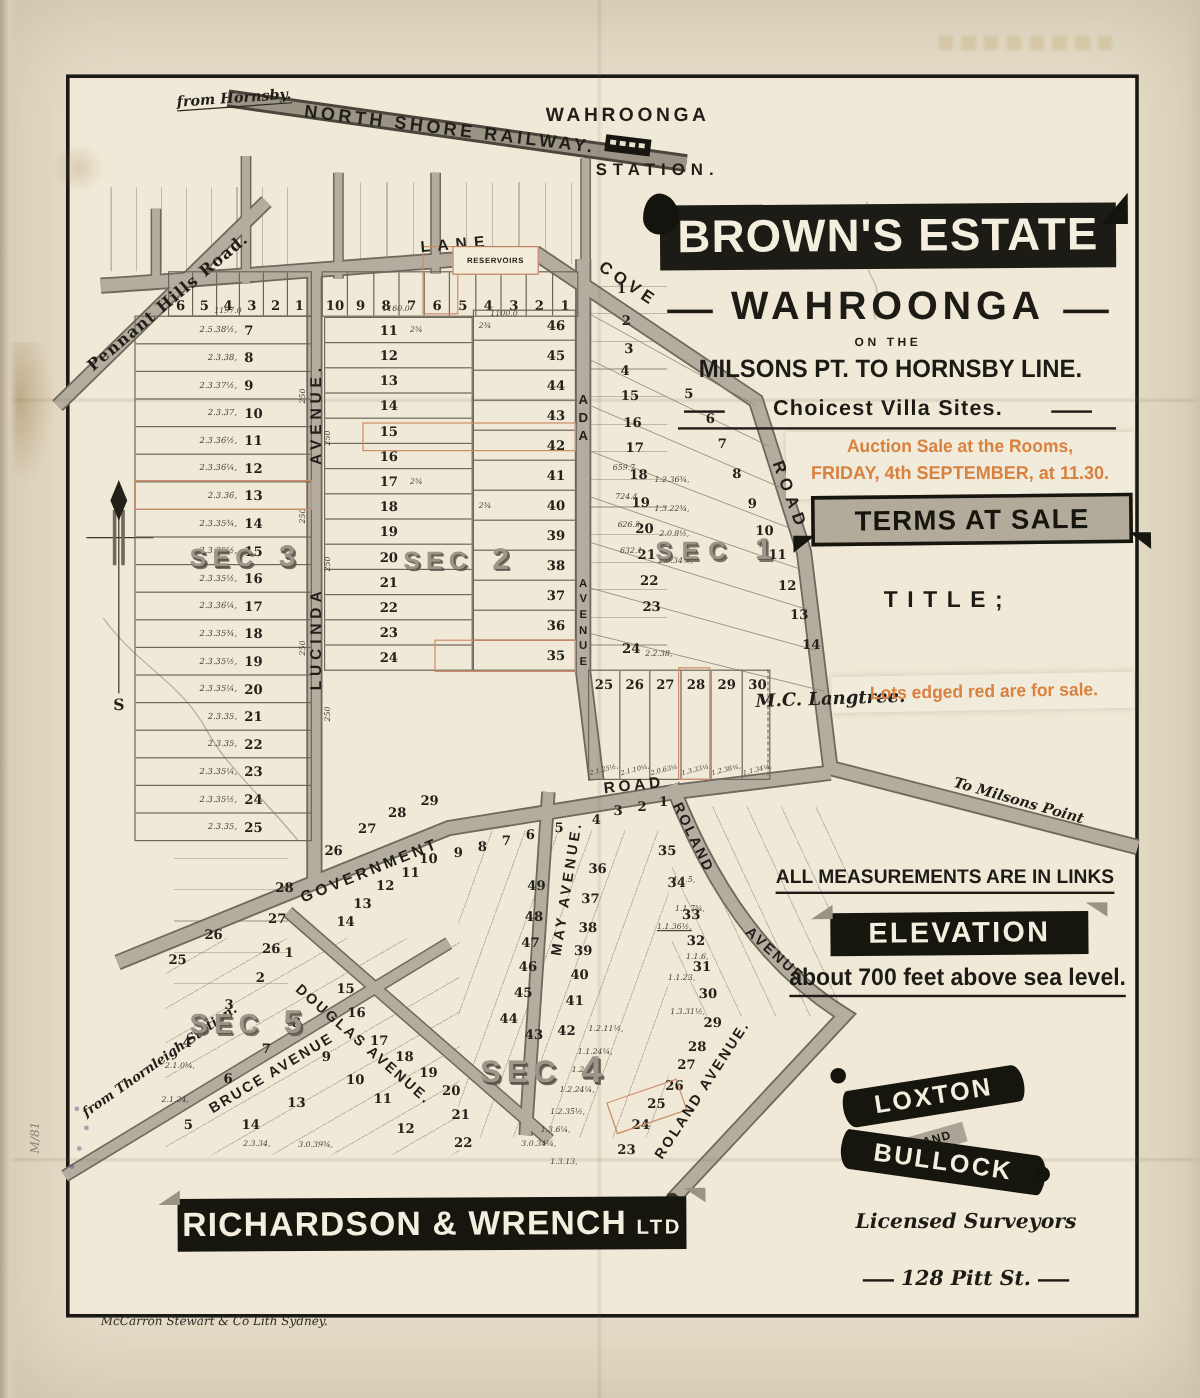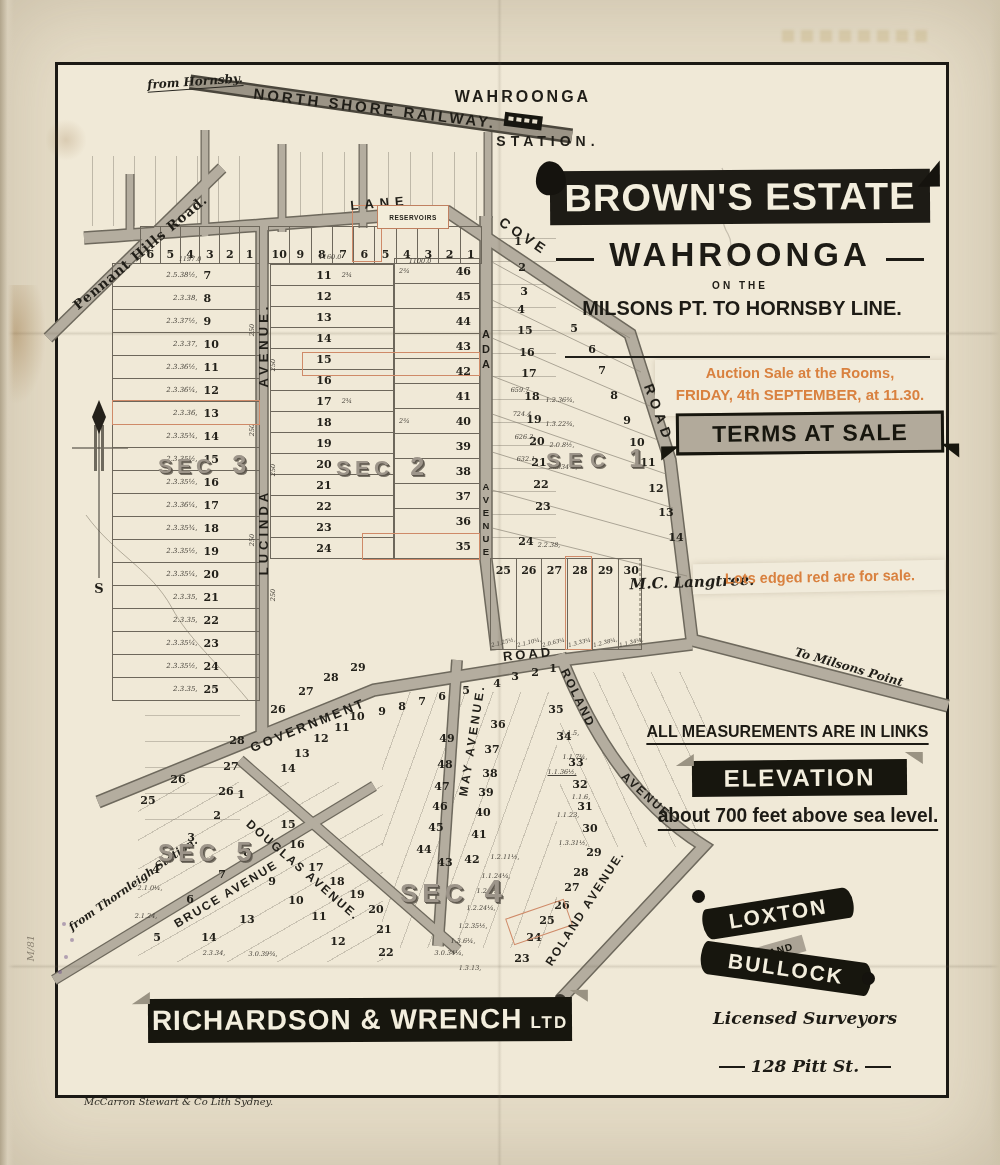--- a/index.html
+++ b/index.html
@@ -726,25 +726,27 @@
   <div class="sec sec-3"><span>SEC</span><span class="num">3</span></div>
   <div class="sec sec-2"><span>SEC</span><span class="num">2</span></div>
   <div class="sec sec-1"><span>SEC</span><span class="num">1</span></div>
   <div class="sec sec-5"><span>SEC</span><span class="num">5</span></div>
   <div class="sec sec-4"><span>SEC</span><span class="num">4</span></div>
 
   <div class="rp ribbon-estate">BROWN'S ESTATE</div>
   <div class="rp t-wahroonga">WAHROONGA</div>
   <div class="rp t-onthe">ON THE</div>
   <div class="rp t-line">MILSONS PT. TO HORNSBY LINE.</div>
+  <div class="rp t-villa">Choicest Villa Sites.</div>
   <div class="rule1"></div>
   <div class="patch patchA"></div>
   <div class="rp t-auction1">Auction Sale at the Rooms,</div>
   <div class="rp t-auction2">FRIDAY, 4th SEPTEMBER, at 11.30.</div>
   <div class="banner-gray b-terms">TERMS AT SALE</div>
+  <div class="rp t-title">TITLE;</div>
   <div class="patch patchB"></div>
   <div class="rp t-lotsred">Lots edged red are for sale.</div>
 
   <div class="rp t-meas"><span class="inner">ALL MEASUREMENTS ARE IN LINKS</span></div>
   <div class="b-elev">ELEVATION</div>
   <div class="rp t-700"><span class="inner">about 700 feet above sea level.</span></div>
 
   <div class="ribbon-lb r-loxton">LOXTON</div>
   <div class="r-and">AND</div>
   <div class="ribbon-lb r-bullock">BULLOCK</div>

